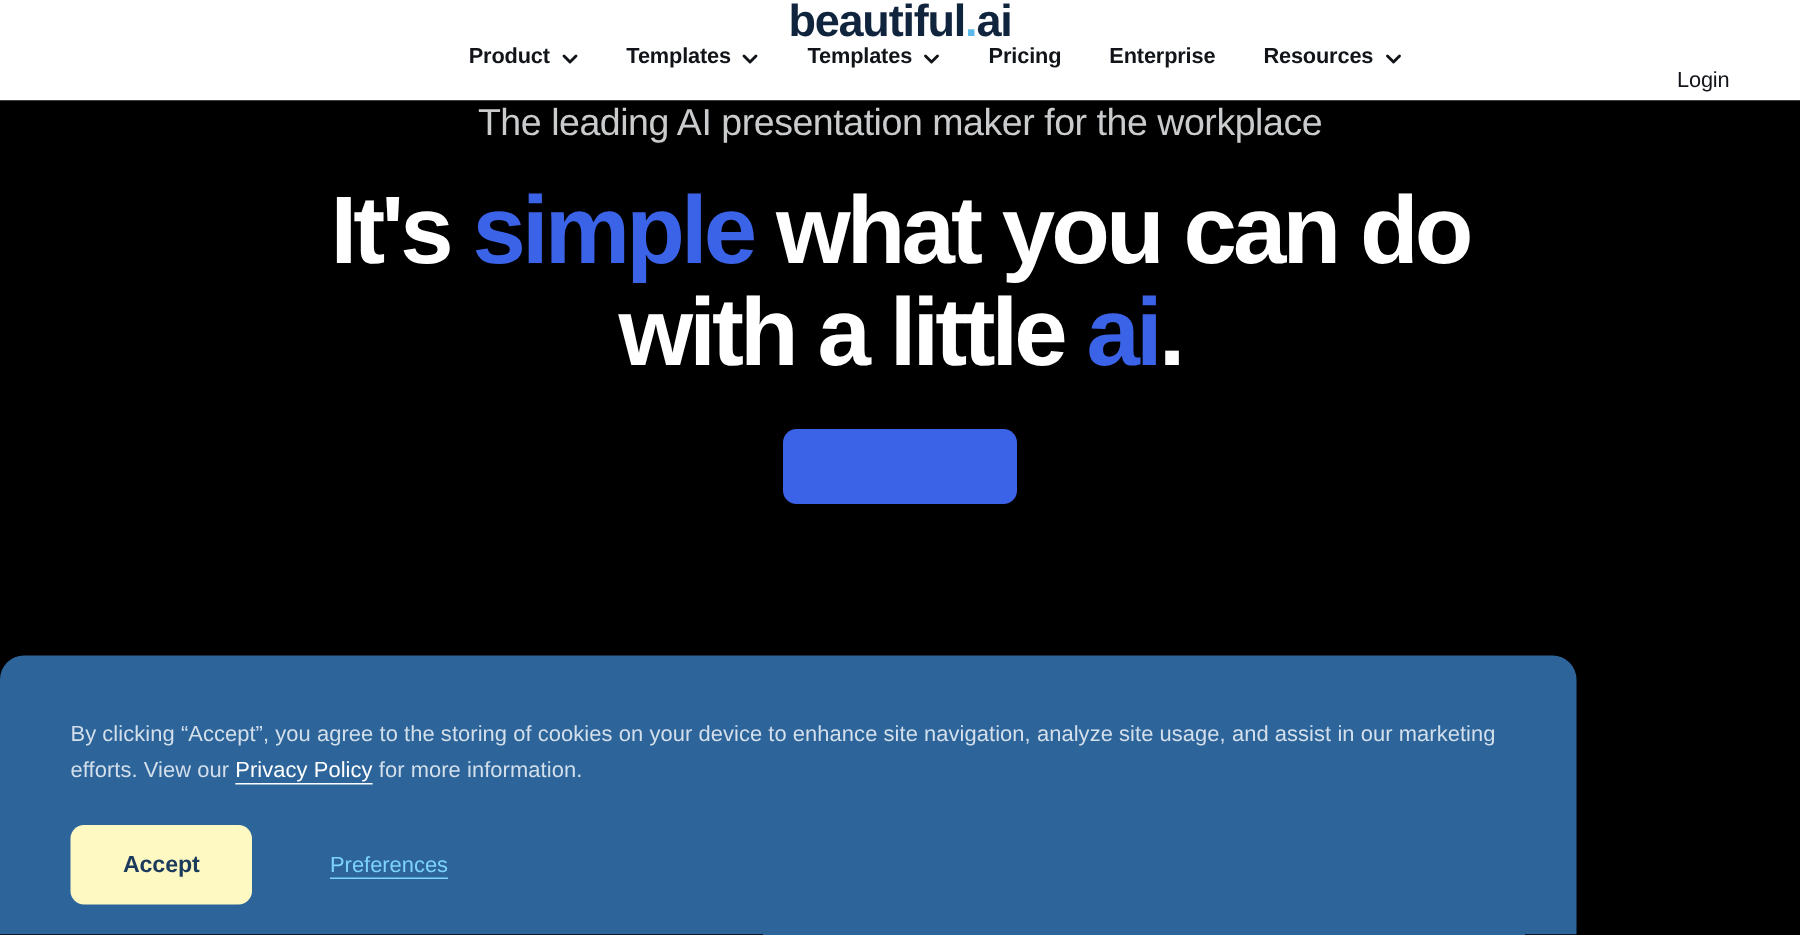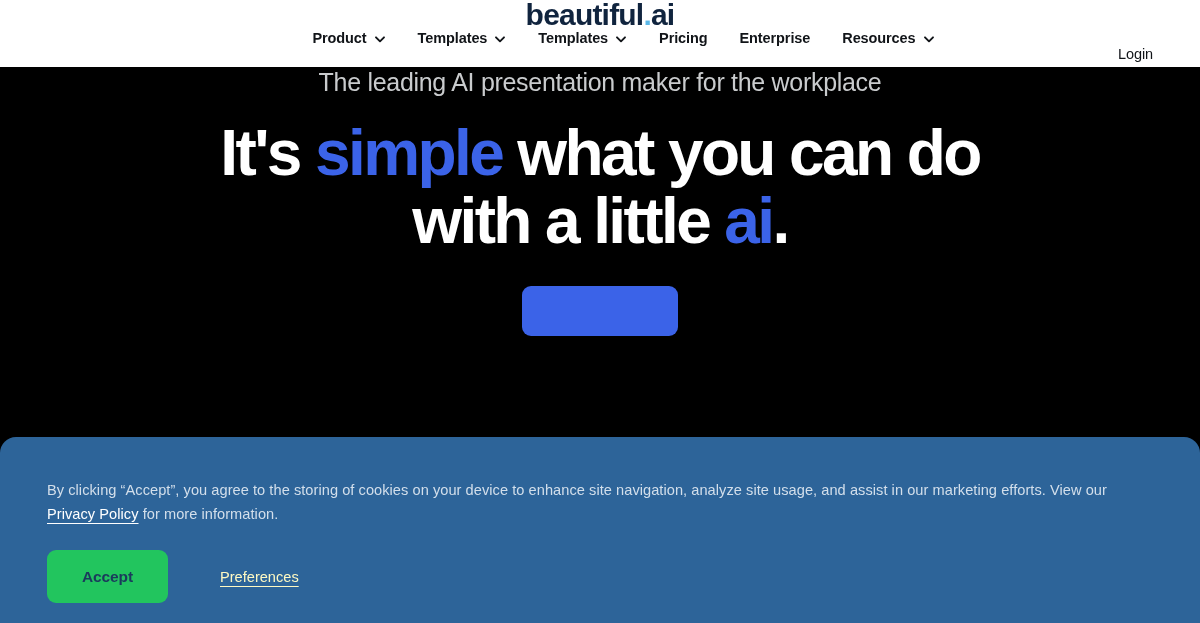--- a/index.html
+++ b/index.html
@@ -66,42 +66,42 @@
   .headline .accent { color:#3b63e8; }
   .cta-wrap { margin-top:30px; display:flex; justify-content:center; }
   .cta {
     background:#3b63e8; color:#fff; border:none; border-radius:9px;
     width:156px; height:50px; font-size:16px; font-weight:600;
     cursor:pointer;
   }
 
   
   .cookie {
-    position:absolute; left:0; bottom:0; width:1200px; height:186px;
+    position:absolute; left:0; bottom:0; width:1051px; height:186px;
     background:#2d6499; border-radius:16px 16px 0 0;
     padding:42px 47px 0 47px;
   }
   .cookie-text {
     font-size:14.6px; color:#d3dfeb; line-height:1.62;
     max-width:1106px; letter-spacing:0.05px;
   }
   .privacy-link {
     color:#ffffff; text-decoration:underline;
     text-underline-offset:4px; cursor:pointer;
   }
   .cookie-actions {
     display:flex; align-items:center; gap:52px; margin-top:24px;
   }
   .accept-btn {
-    background:#22c55e; color:#1b3a5c; border:none; border-radius:9px;
+    background:#fef9c3; color:#1b3a5c; border:none; border-radius:9px;
     width:121px; height:53px; font-size:15.5px; font-weight:700;
     cursor:pointer; letter-spacing:-0.1px;
   }
   .pref-link {
-    color:#fef9c3; font-size:14.6px; text-decoration:underline;
+    color:#7dd3fc; font-size:14.6px; text-decoration:underline;
     text-underline-offset:4px; cursor:pointer;
   }
 </style>
 </head>
 <body>
 
 <div class="page">
 
   <div class="header">
 

